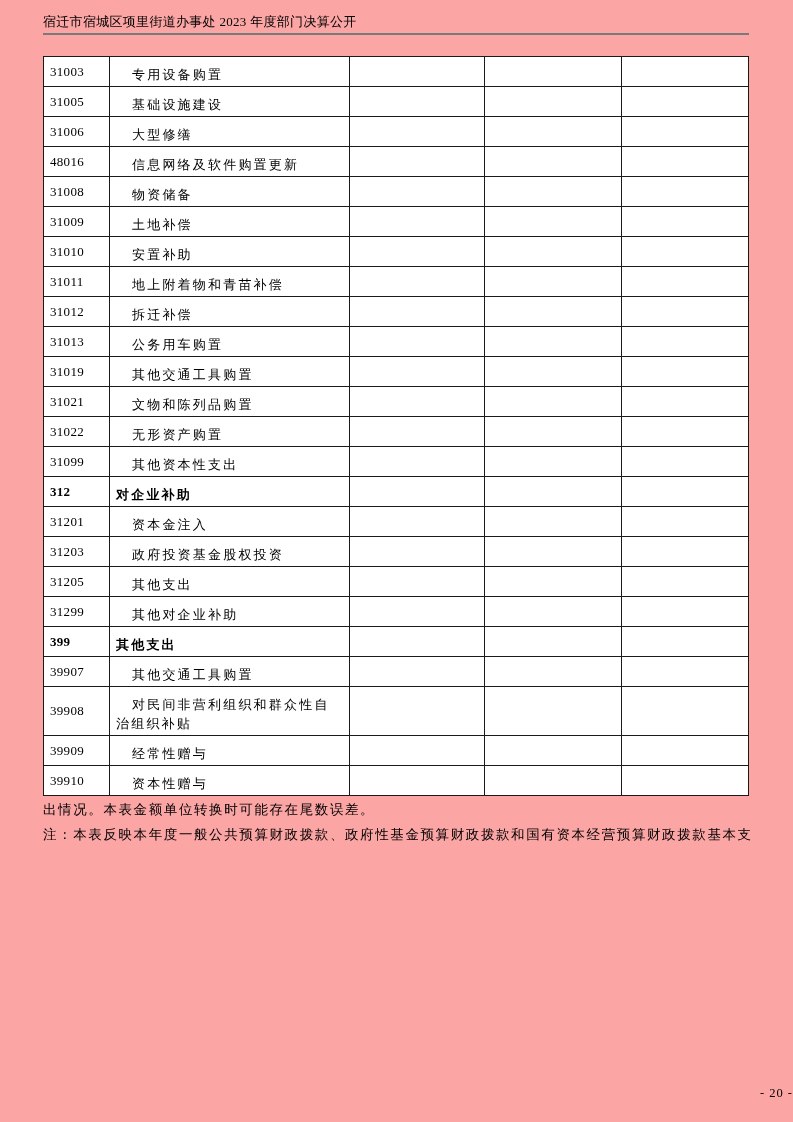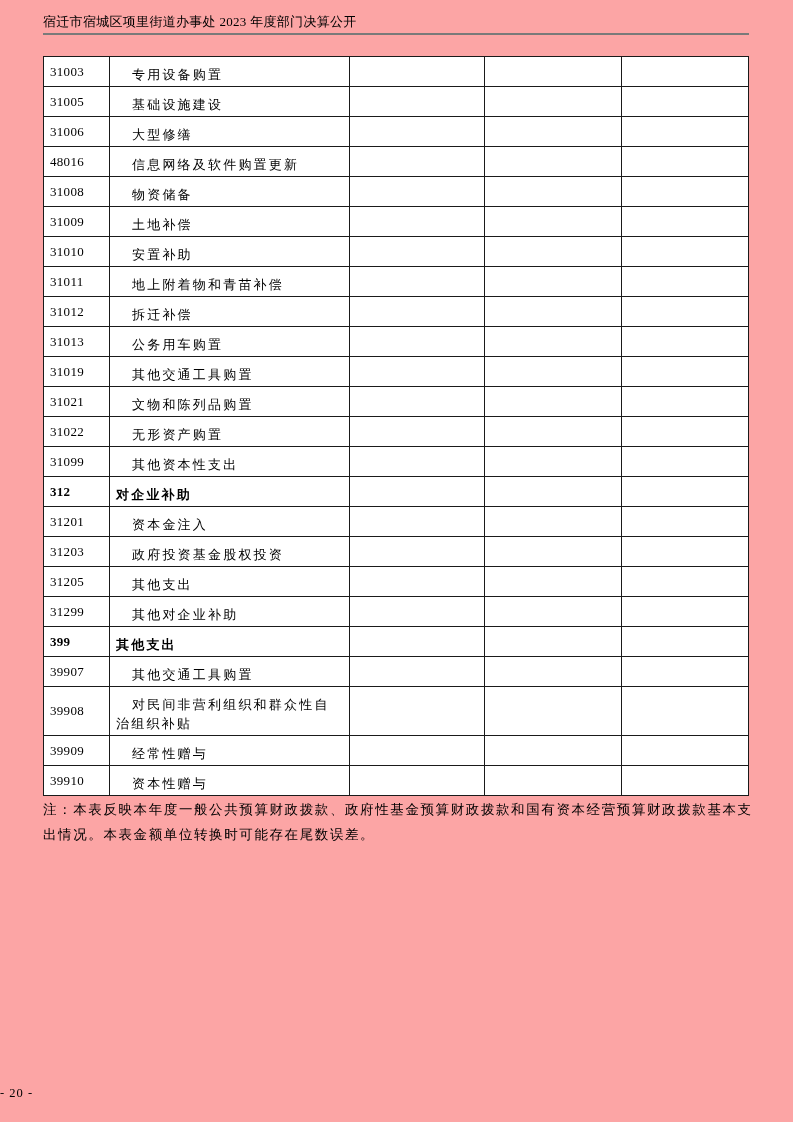--- a/index.html
+++ b/index.html
@@ -79,21 +79,21 @@
     line-height: 25px;
     letter-spacing: 1.6px;
     white-space: nowrap;
   }
   
   .page-footer {
     position: absolute;
     left: 0;
     top: 1086px;
     width: 793px;
-    text-align: left;
+    text-align: right;
     font-size: 12.5px;
     letter-spacing: 1px;
     color: #000000;
   }
 </style>
 </head>
 <body>
 
 <div class="page">
 
@@ -324,19 +324,19 @@
             <span class="label-text">资本性赠与</span>
           </td>
           <td class="col-value"></td>
           <td class="col-value"></td>
           <td class="col-value"></td>
         </tr>
       </tbody>
   </table>
 
   <div class="table-note">
+    <div class="note-line">出情况。本表金额单位转换时可能存在尾数误差。</div>
     <div class="note-line">注：本表反映本年度一般公共预算财政拨款、政府性基金预算财政拨款和国有资本经营预算财政拨款基本支</div>
-    <div class="note-line">出情况。本表金额单位转换时可能存在尾数误差。</div>
   </div>
 
   <div class="page-footer">- 20 -</div>
 
 </div>
 
 </body></html>

